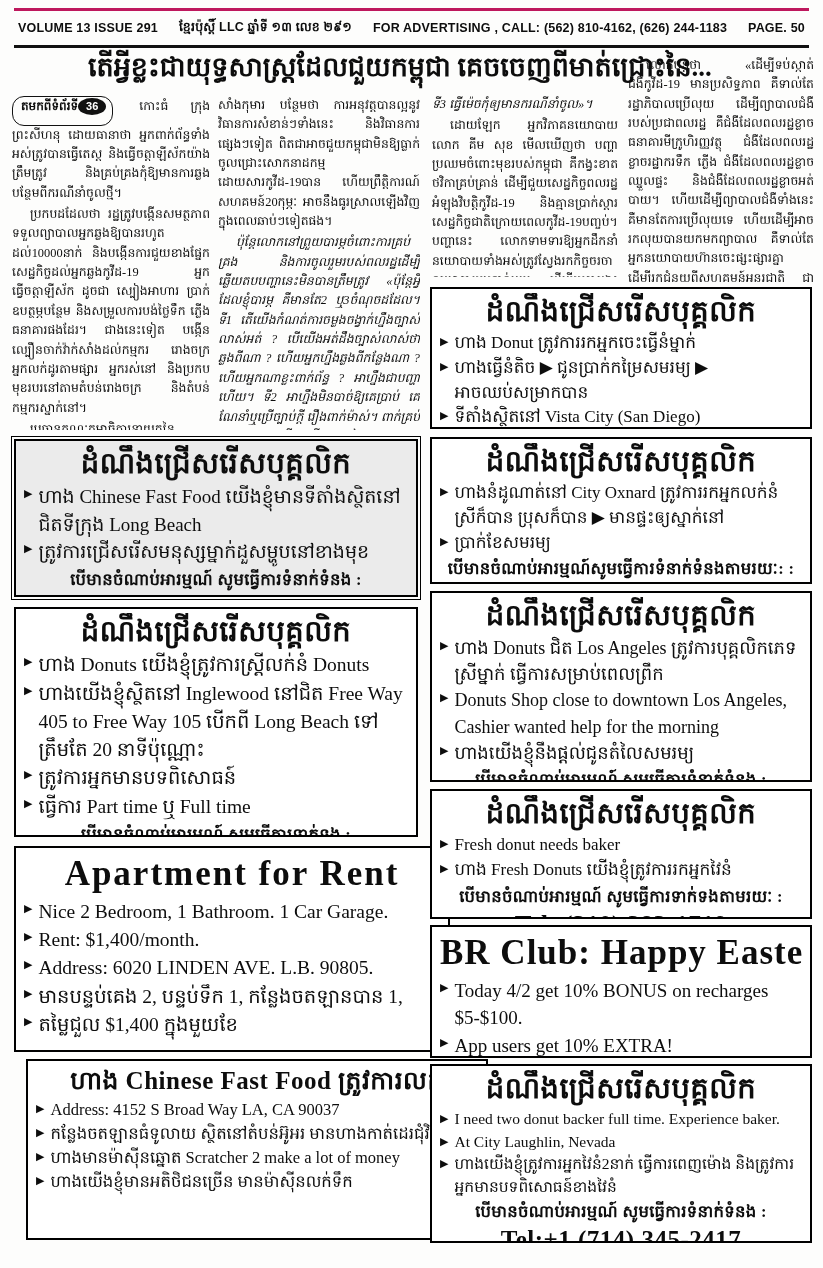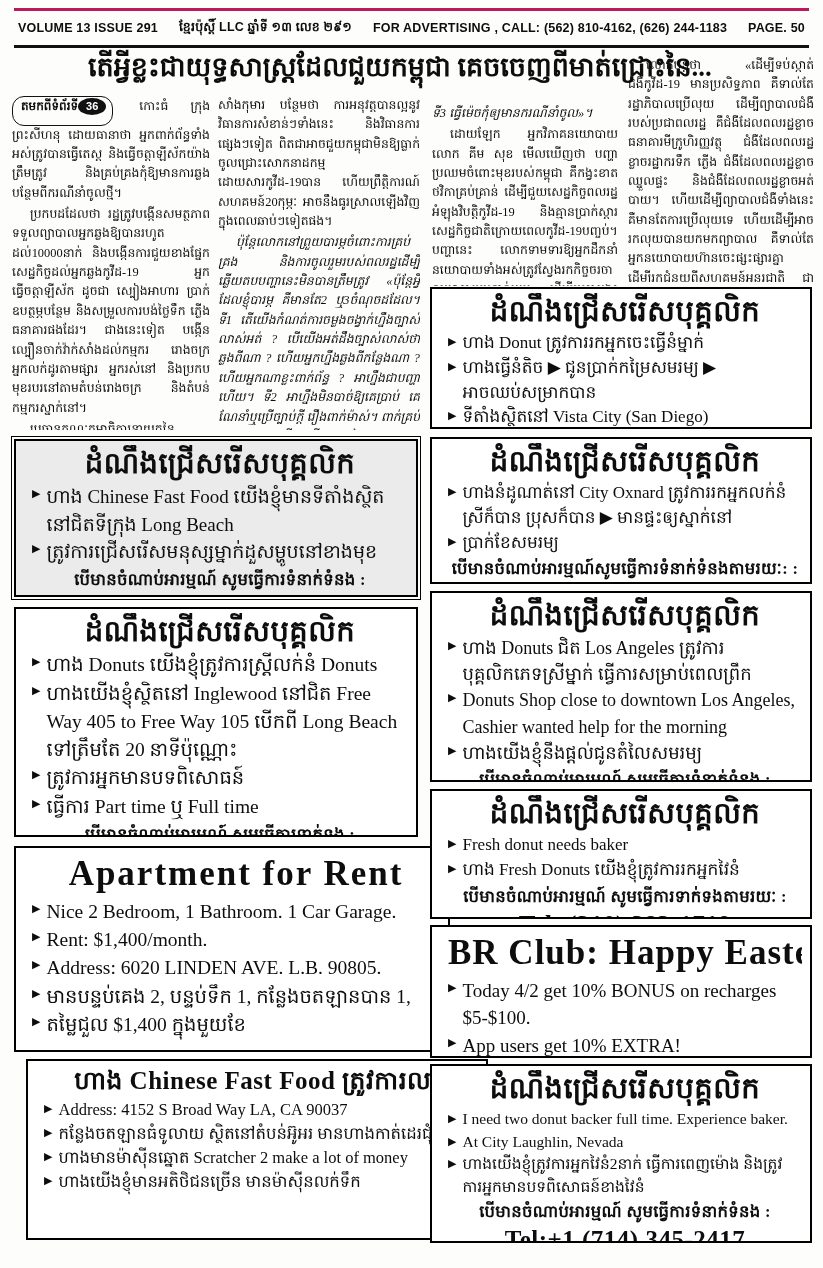--- a/index.html
+++ b/index.html
@@ -18,31 +18,31 @@
   #headline{position:absolute;left:88px;top:50px;width:540px;
             font-weight:700;font-size:27px;line-height:1.3;white-space:nowrap;}
 
   
   .col{position:absolute;font-size:12.4px;line-height:1.56;text-align:justify;overflow:hidden;}
   .col p{margin:0 0 2px 0;text-indent:18px;}
   .col p.noindent{text-indent:0;}
   .col p.quote{font-style:italic;}
   #col1{left:12px;top:96px;width:198px;height:334px;}
   #col2{left:218px;top:96px;width:202px;height:334px;}
-  #col3{left:432px;top:104px;width:186px;height:182px;}
+  #col3{left:432px;top:95px;width:186px;height:182px;}
   #col4{left:628px;top:56px;width:186px;height:226px;}
 
   .badge{display:inline-flex;align-items:center;border:1.6px solid #111;border-radius:12px;
          padding:0 6px 9px 8px;font-weight:700;font-size:12px;margin-right:4px;}
   .badge .pg{display:inline-block;background:#111;color:#fff;border-radius:50%;
              width:28px;height:17px;line-height:17px;text-align:center;font-size:11px;
              font-family:"Liberation Sans",sans-serif;}
 
   
-  .ad{position:absolute;border:2.5px solid #000;background:#fff;padding:4px 8px 6px 16px;
+  .ad{position:absolute;border:2.5px solid #000;background:#fff;padding:4px 8px 6px 8px;
       box-sizing:border-box;overflow:hidden;}
   .ad.gray{background:#ebebeb;outline:1px solid #000;outline-offset:2px;}
   .ad-title{text-align:center;font-weight:700;font-size:29px;line-height:1.25;
             letter-spacing:.5px;white-space:nowrap;overflow:hidden;}
   .ad-title.en{font-family:"Liberation Serif",serif;letter-spacing:2px;}
   .bullets{margin-top:2px;}
   .bullet{display:flex;gap:6px;font-size:17px;line-height:1.45;}
   .bullet .arrow{flex:0 0 auto;font-size:11px;line-height:1.9;}
   .contact{font-weight:700;text-align:center;font-size:16.5px;margin-top:3px;letter-spacing:.3px;}
   .phone{font-weight:700;text-align:center;font-size:25px;margin-top:1px;letter-spacing:.5px;}

